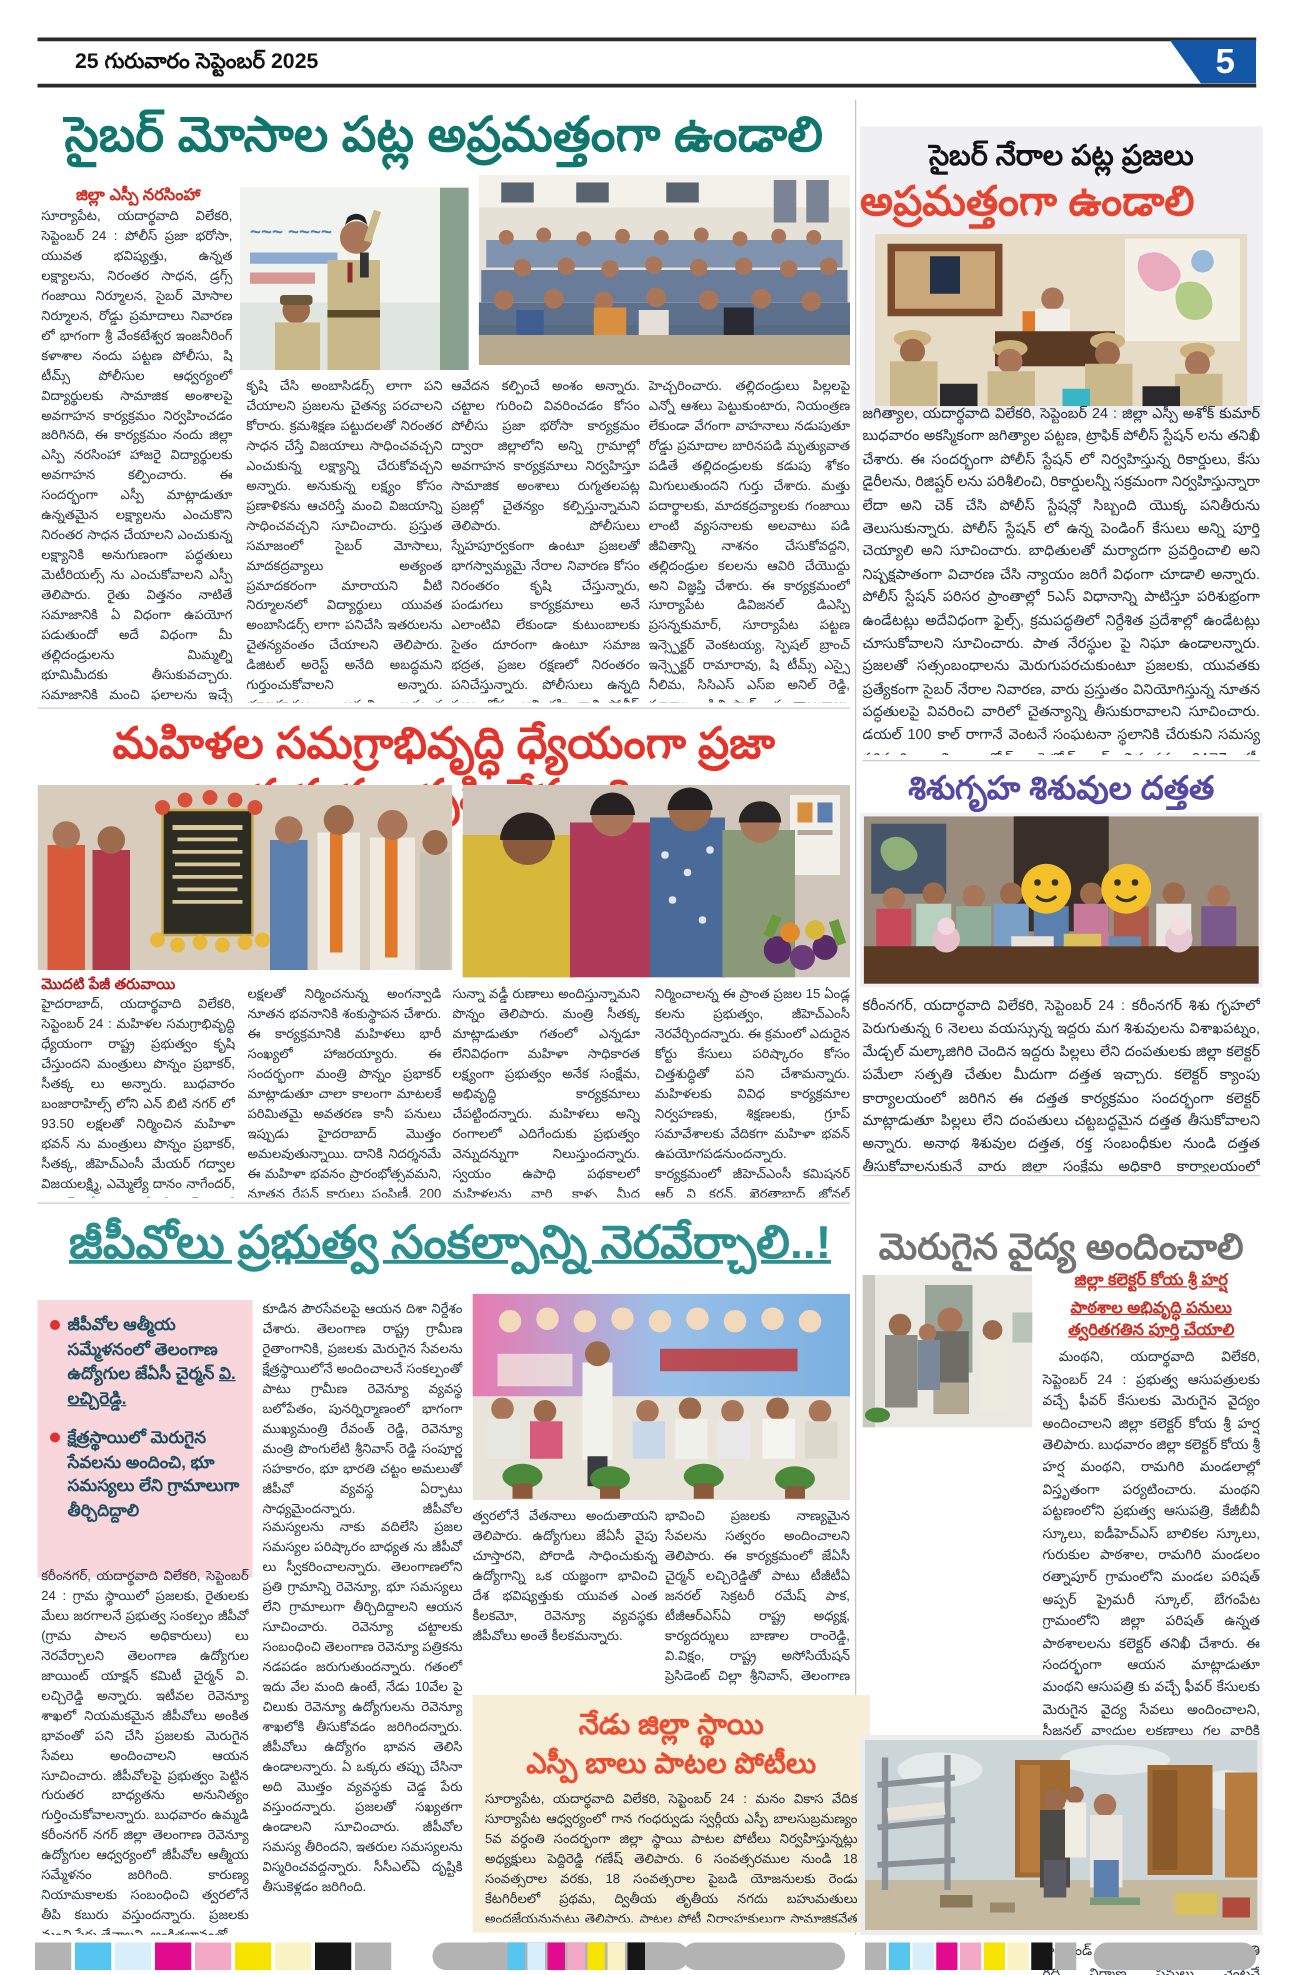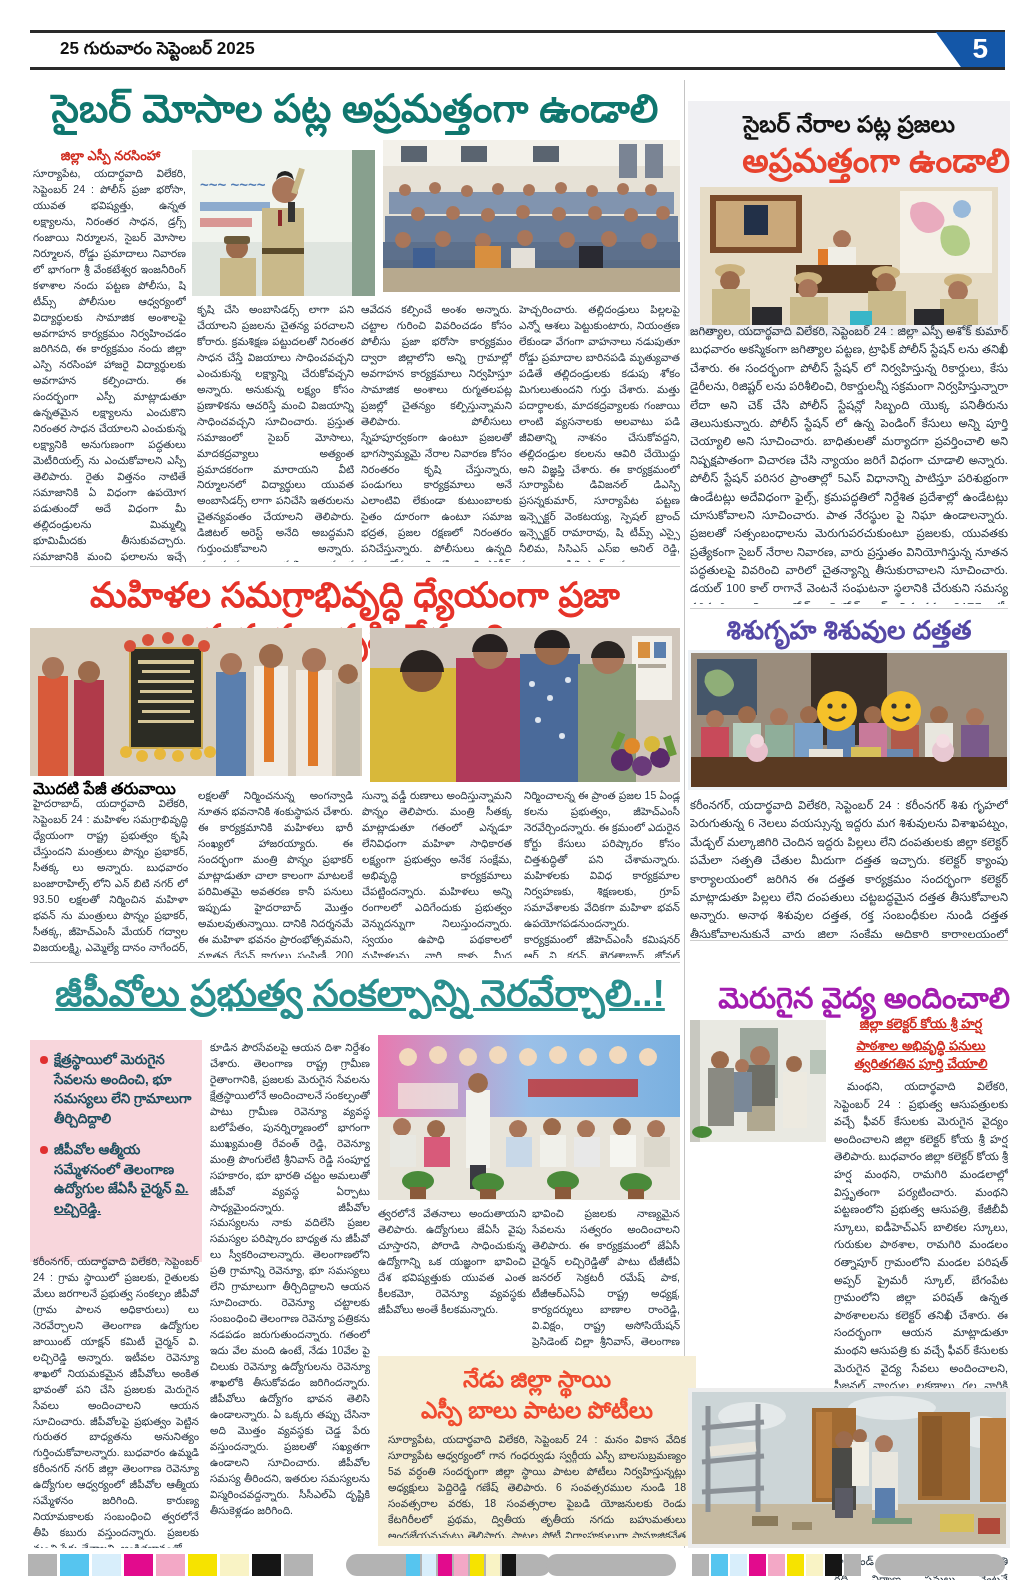--- a/index.html
+++ b/index.html
@@ -12,26 +12,26 @@
   .date{font-size:17px;font-weight:bold;color:#111;}
   .masthead{font-size:31px;font-weight:bold;color:#38b6ea;letter-spacing:1px;
             text-shadow:1px 1px 0 #16396e,-1px -1px 0 #16396e,1px -1px 0 #16396e,-1px 1px 0 #16396e,2px 2px 1px rgba(22,57,110,.55);}
   .pagenum-box{background:#1457a8;clip-path:polygon(34% 0,100% 0,100% 100%,58% 100%);}
   .pagenum{color:#fff;font-weight:bold;font-size:28px;}
   .hl-a{font-size:39px;font-weight:bold;color:#0f766e;text-align:center;line-height:1.2;}
   .hl-b{font-size:35px;font-weight:bold;color:#e63329;text-align:center;line-height:1.2;}
   .hl-c{font-size:37px;font-weight:bold;color:#2b8f8f;text-align:center;line-height:1.2;text-decoration:underline;}
   .hl-d{font-size:23px;font-weight:bold;color:#f04b2f;text-align:center;line-height:1.35;}
   .hl-e1{font-size:23px;font-weight:bold;color:#141414;text-align:center;}
-  .hl-e2{font-size:33px;font-weight:bold;color:#e8432e;text-align:right;line-height:1.1;}
+  .hl-e2{font-size:33px;font-weight:bold;color:#e8432e;text-align:left;line-height:1.1;}
   .hl-f{font-size:26px;font-weight:bold;color:#5548a6;text-align:center;}
   .hl-g1{font-size:29px;font-weight:bold;color:#2a63b5;text-align:center;}
-  .hl-g2{font-size:29px;font-weight:bold;color:#a21caf;text-align:right;}
+  .hl-g2{font-size:29px;font-weight:bold;color:#737373;text-align:center;}
   .byline{font-size:13px;font-weight:bold;color:#cf2c1f;text-align:center;}
-  .cont-label{font-size:16px;font-weight:bold;color:#000000;}
+  .cont-label{font-size:12px;font-weight:bold;color:#b91c1c;}
   .colbody{font-size:10.5px;line-height:1.52;text-align:justify;color:#22303c;overflow:hidden;}
   .colbody-lg{font-size:11.5px;line-height:1.6;text-align:justify;color:#22303c;overflow:hidden;}
   .indent{text-indent:13px;}
   .ebox{background:#f0f0f3;margin-top:21px;}
   .fphoto-frame{background:#eef2f6;}
   .gphoto-frame{background:#ededed;}
   .dbox{background:#f6eed6;}
   .bulletbox{background:#f8d6dc;padding:10px 10px;}
   .bullet-item{position:relative;padding-left:14px;font-size:13.5px;line-height:1.45;font-weight:bold;color:#1d4f60;margin-bottom:12px;}
   .bullet-item .dot{position:absolute;left:0;top:6px;width:8px;height:8px;border-radius:50%;background:#e03030;}
@@ -227,26 +227,26 @@
   <div class="abs colbody" style="left:362px;top:788px;width:150px;height:170px;">సున్నా వడ్డీ రుణాలు అందిస్తున్నామని పొన్నం తెలిపారు. మంత్రి సీతక్క మాట్లాడుతూ గతంలో ఎన్నడూ లేనివిధంగా మహిళా సాధికారత లక్ష్యంగా ప్రభుత్వం అనేక సంక్షేమ, అభివృద్ధి కార్యక్రమాలు చేపట్టిందన్నారు. మహిళలు అన్ని రంగాలలో ఎదిగేందుకు ప్రభుత్వం వెన్నుదన్నుగా నిలుస్తుందన్నారు. స్వయం ఉపాధి పథకాలలో మహిళలను వారి కాళ్ళ మీద నిలబడేలా ప్రోత్సహిస్తుందన్నారు. మేయర్ గద్వాల్ విజయలక్ష్మి మాట్లాడుతూ ఎన్బీటీ నగర్లో మహిళా భవన్</div>
   <div class="abs colbody" style="left:524px;top:788px;width:156px;height:170px;">నిర్మించాలన్న ఈ ప్రాంత ప్రజల 15 ఏండ్ల కలను ప్రభుత్వం, జీహెచ్ఎంసీ నెరవేర్చిందన్నారు. ఈ క్రమంలో ఎదురైన కోర్టు కేసులు పరిష్కారం కోసం చిత్తశుద్ధితో పని చేశామన్నారు. మహిళలకు వివిధ కార్యక్రమాల నిర్వహణకు, శిక్షణలకు, గ్రూప్ సమావేశాలకు వేదికగా మహిళా భవన్ ఉపయోగపడనుందన్నారు. కార్యక్రమంలో జీహెచ్ఎంసీ కమిషనర్ ఆర్ వి కర్ణన్, ఖైరతాబాద్ జోనల్ కమిషనర్ అనురాగ్ జయంతి తదితరులు పాల్గొన్నారు</div>
 
   <div class="abs hline" style="left:30px;top:962px;width:650px;height:1px;"></div>
 
   <div class="abs hl-c" style="left:30px;top:972px;width:660px;">జీపీవోలు ప్రభుత్వ సంకల్పాన్ని నెరవేర్చాలి..!</div>
 
   <div class="abs bulletbox" style="left:30px;top:1040px;width:152px;height:202px;">
     <div class="bullet-item">
       <span class="dot"></span>
-      <span>క్షేత్రస్థాయిలో మెరుగైన సేవలను అందించి, భూ సమస్యలు లేని గ్రామాలుగా తీర్చిదిద్దాలి</span>
+      <span>జీపీవోల ఆత్మీయ సమ్మేళనంలో తెలంగాణ ఉద్యోగుల జేఏసీ చైర్మన్</span>
+      <span class="uline">వి. లచ్చిరెడ్డి.</span>
     </div>
     <div class="bullet-item">
       <span class="dot"></span>
-      <span>జీపీవోల ఆత్మీయ సమ్మేళనంలో తెలంగాణ ఉద్యోగుల జేఏసీ చైర్మన్</span>
-      <span class="uline">వి. లచ్చిరెడ్డి.</span>
+      <span>క్షేత్రస్థాయిలో మెరుగైన సేవలను అందించి, భూ సమస్యలు లేని గ్రామాలుగా తీర్చిదిద్దాలి</span>
     </div>
   </div>
 
   <div class="abs colbody" style="left:33px;top:1254px;width:166px;height:294px;">కరీంనగర్, యదార్థవాది విలేకరి, సెప్టెంబర్ 24 : గ్రామ స్థాయిలో ప్రజలకు, రైతులకు మేలు జరగాలనే ప్రభుత్వ సంకల్పం జీపీవో (గ్రామ పాలన అధికారులు) లు నెరవేర్చాలని తెలంగాణ ఉద్యోగుల జాయింట్ యాక్షన్ కమిటీ చైర్మన్ వి. లచ్చిరెడ్డి అన్నారు. ఇటీవల రెవెన్యూ శాఖలో నియమకమైన జీపీవోలు అంకిత భావంతో పని చేసి ప్రజలకు మెరుగైన సేవలు అందించాలని ఆయన సూచించారు. జీపీవోలపై ప్రభుత్వం పెట్టిన గురుతర బాధ్యతను అనునిత్యం గుర్తించుకోవాలన్నారు. బుధవారం ఉమ్మడి కరీంనగర్ నగర్ జిల్లా తెలంగాణ రెవెన్యూ ఉద్యోగుల ఆధ్వర్యంలో జీపీవోల ఆత్మీయ సమ్మేళనం జరిగింది. కారుణ్య నియామకాలకు సంబంధించి త్వరలోనే తీపి కబురు వస్తుందన్నారు. ప్రజలకు మంచి పేరు తేవాలని, అంకితభావంతో</div>
   <div class="abs colbody" style="left:210px;top:1040px;width:160px;height:508px;">కూడిన పౌరసేవలపై ఆయన దిశా నిర్దేశం చేశారు. తెలంగాణ రాష్ట్ర గ్రామీణ రైతాంగానికి, ప్రజలకు మెరుగైన సేవలను క్షేత్రస్థాయిలోనే అందించాలనే సంకల్పంతో పాటు గ్రామీణ రెవెన్యూ వ్యవస్థ బలోపేతం, పునర్నిర్మాణంలో భాగంగా ముఖ్యమంత్రి రేవంత్ రెడ్డి, రెవెన్యూ మంత్రి పొంగులేటి శ్రీనివాస్ రెడ్డి సంపూర్ణ సహకారం, భూ భారతి చట్టం అమలుతో జీపీవో వ్యవస్థ ఏర్పాటు సాధ్యమైందన్నారు. జీపీవోల సమస్యలను నాకు వదిలేసి ప్రజల సమస్యల పరిష్కారం బాధ్యత ను జీపీవో లు స్వీకరించాలన్నారు. తెలంగాణలోని ప్రతి గ్రామాన్ని రెవెన్యూ, భూ సమస్యలు లేని గ్రామాలుగా తీర్చిదిద్దాలని ఆయన సూచించారు. రెవెన్యూ చట్టాలకు సంబంధించి తెలంగాణ రెవెన్యూ పత్రికను నడపడం జరుగుతుందన్నారు. గతంలో ఇదు వేల మంది ఉంటే, నేడు 10వేల పై చిలుకు రెవెన్యూ ఉద్యోగులను రెవెన్యూ శాఖలోకి తీసుకోవడం జరిగిందన్నారు. జీపీవోలు ఉద్యోగం భావన తెలిసి ఉండాలన్నారు. ఏ ఒక్కరు తప్పు చేసినా అది మొత్తం వ్యవస్థకు చెడ్డ పేరు వస్తుందన్నారు. ప్రజలతో సఖ్యతగా ఉండాలని సూచించారు. జీపీవోల సమస్య తీరిందని, ఇతరుల సమస్యలను విస్మరించవద్దన్నారు. సీసీఎల్ఏ దృష్టికి తీసుకెళ్లడం జరిగింది.</div>
 
   <div class="abs photo" style="left:378px;top:1035px;width:302px;height:165px;">
     <svg viewBox="0 0 302 165" preserveAspectRatio="none">
       <defs>
         <linearGradient id="bnr" x1="0" y1="0" x2="1" y2="0">

